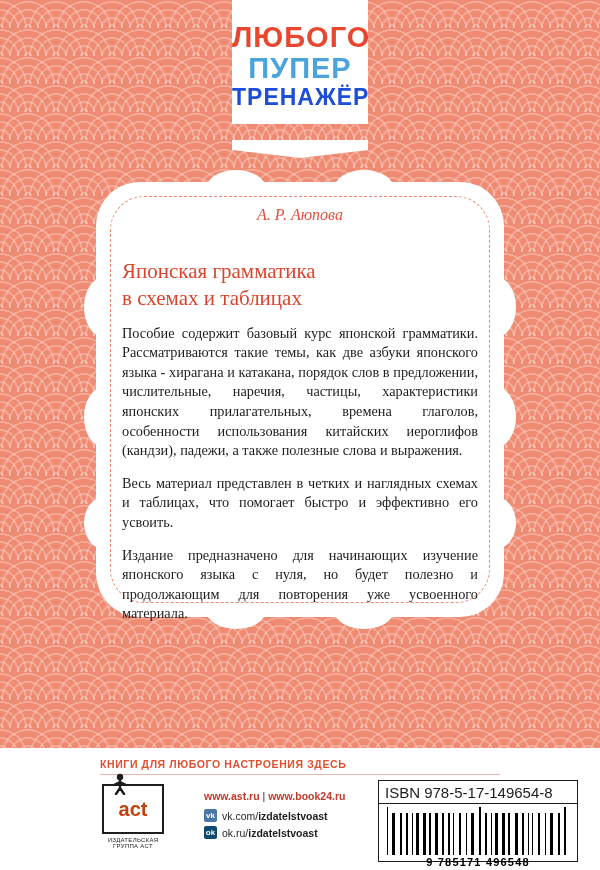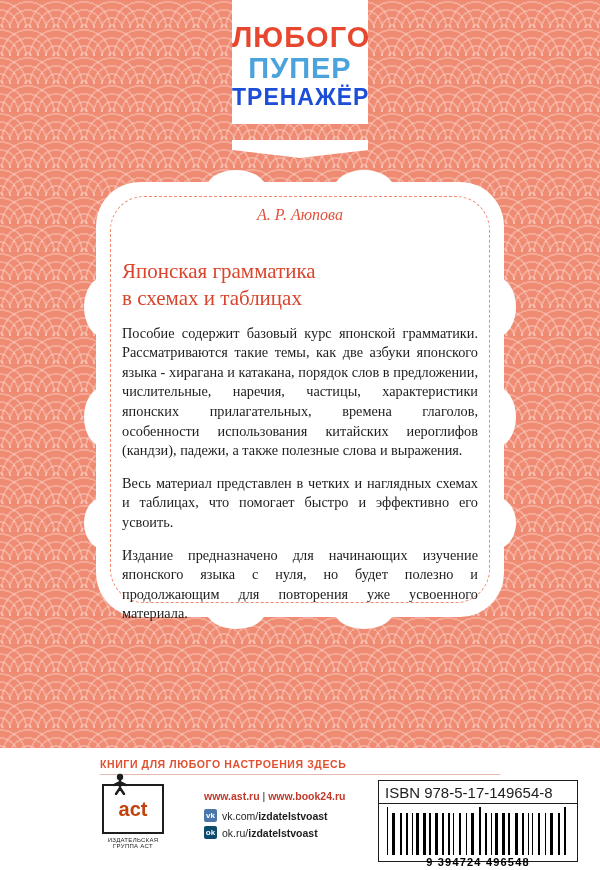--- a/index.html
+++ b/index.html
@@ -309,16 +309,16 @@
           <i style="width: 3px; height: 42px; background: transparent;"></i>
           <i style="width: 1px; height: 42px;"></i>
           <i style="width: 2px; height: 42px; background: transparent;"></i>
           <i style="width: 3px; height: 42px;"></i>
           <i style="width: 3px; height: 42px; background: transparent;"></i>
           <i style="width: 2px; height: 42px;"></i>
           <i style="width: 2px; height: 42px; background: transparent;"></i>
           <i style="width: 2px; height: 48px;"></i>
           <i style="width: 2px; height: 48px; background: transparent;"></i>
         </div>
-      <div class="isbn-digits">9 394724 496548</div>
+      <div class="isbn-digits">9 785171 496548</div>
     </div>
   </div>
 </div>
 
 </body></html>

